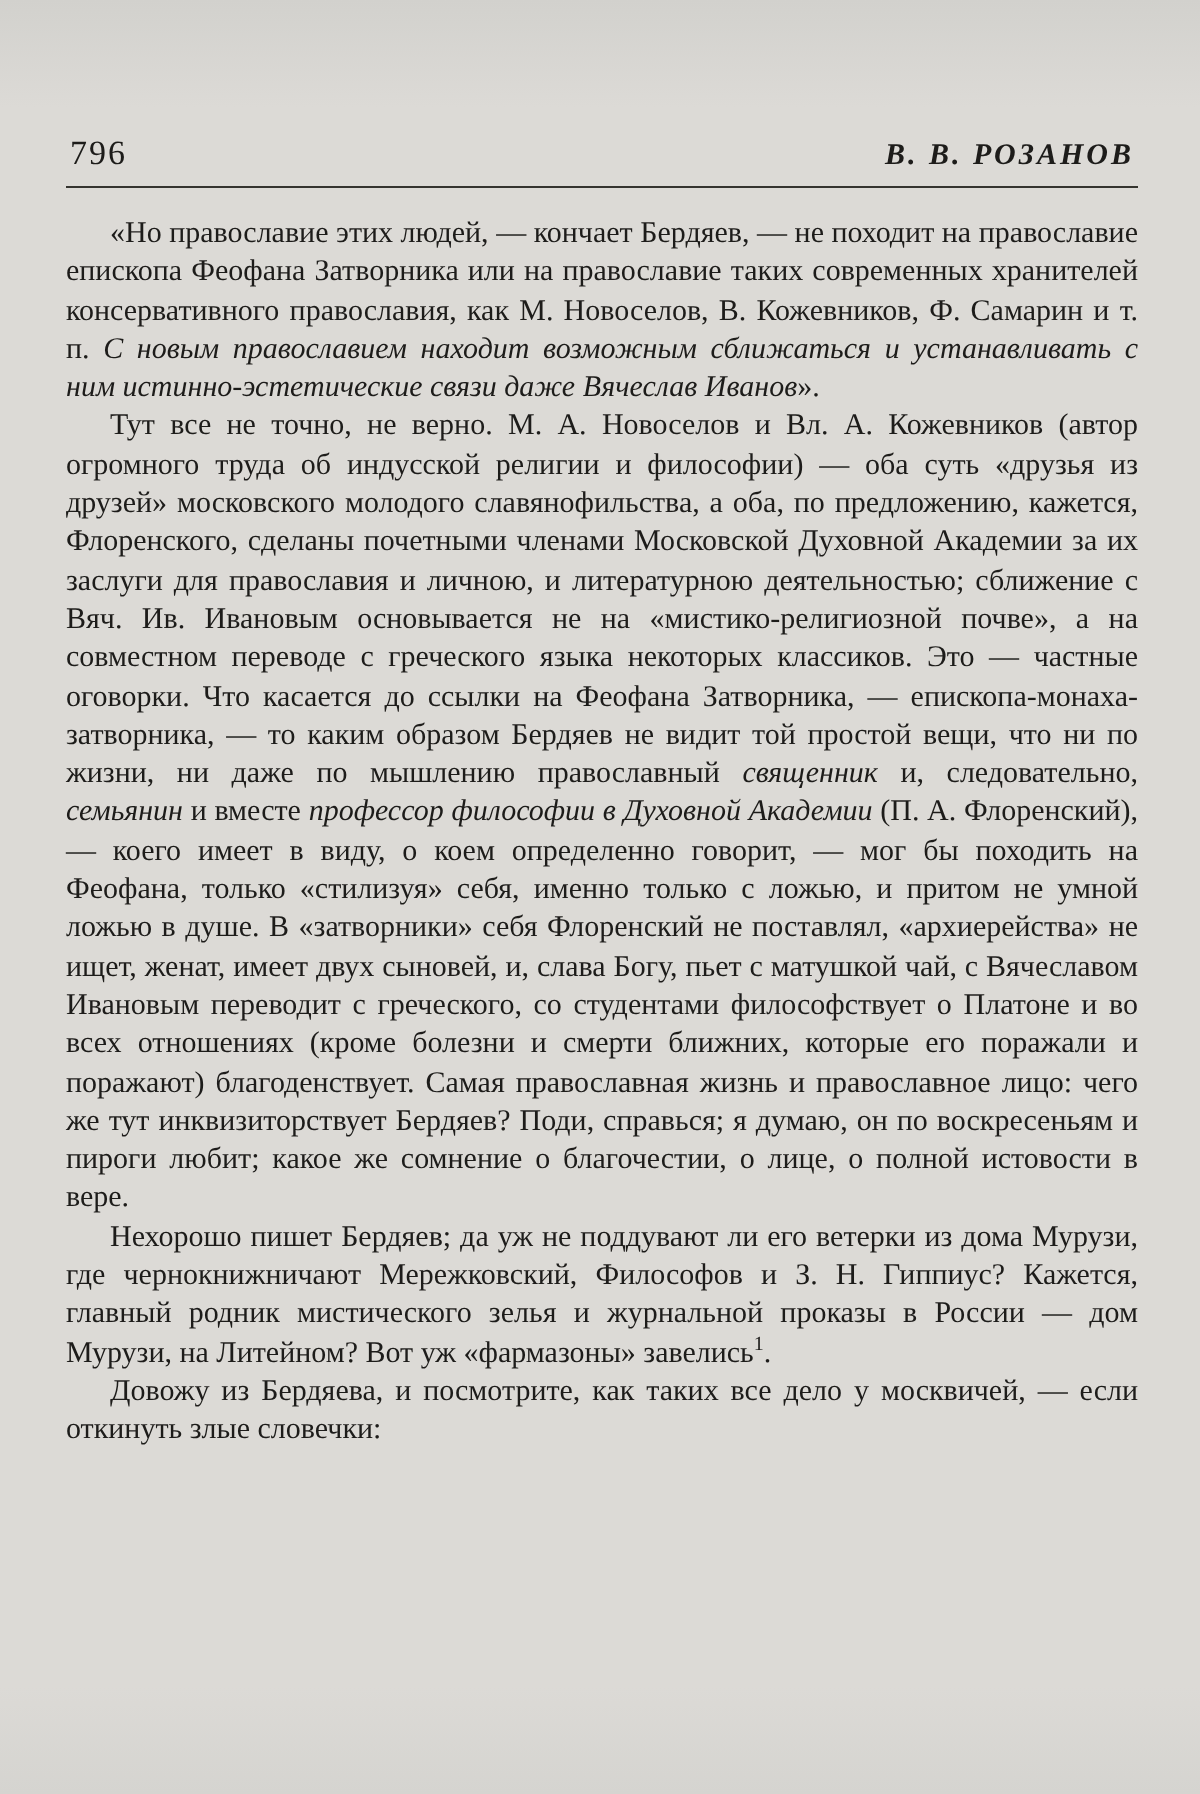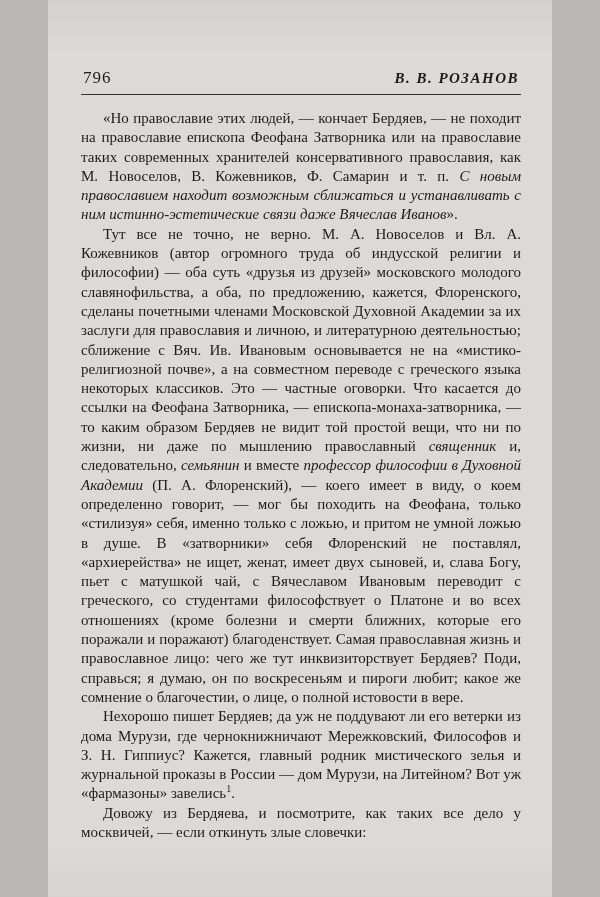--- a/index.html
+++ b/index.html
@@ -3,21 +3,21 @@
 <meta charset="utf-8">
 <style>
   html, body {
     margin: 0;
     padding: 0;
     background: #b9b8b4;
     font-family: "Liberation Serif", serif;
   }
   .page {
     position: relative;
-    width: 504px;
+    width: 600px;
     height: 897px;
     margin: 0 auto;
     background: linear-gradient(180deg, #d2d1cd 0%, #dcdad6 6%, #dcdad6 94%, #d5d4d0 100%);
     box-sizing: border-box;
     padding: 26px 31px 20px 33px;
     overflow: hidden;
     color: #1d1c1a;
   }
   .running-header {
     display: flex;

